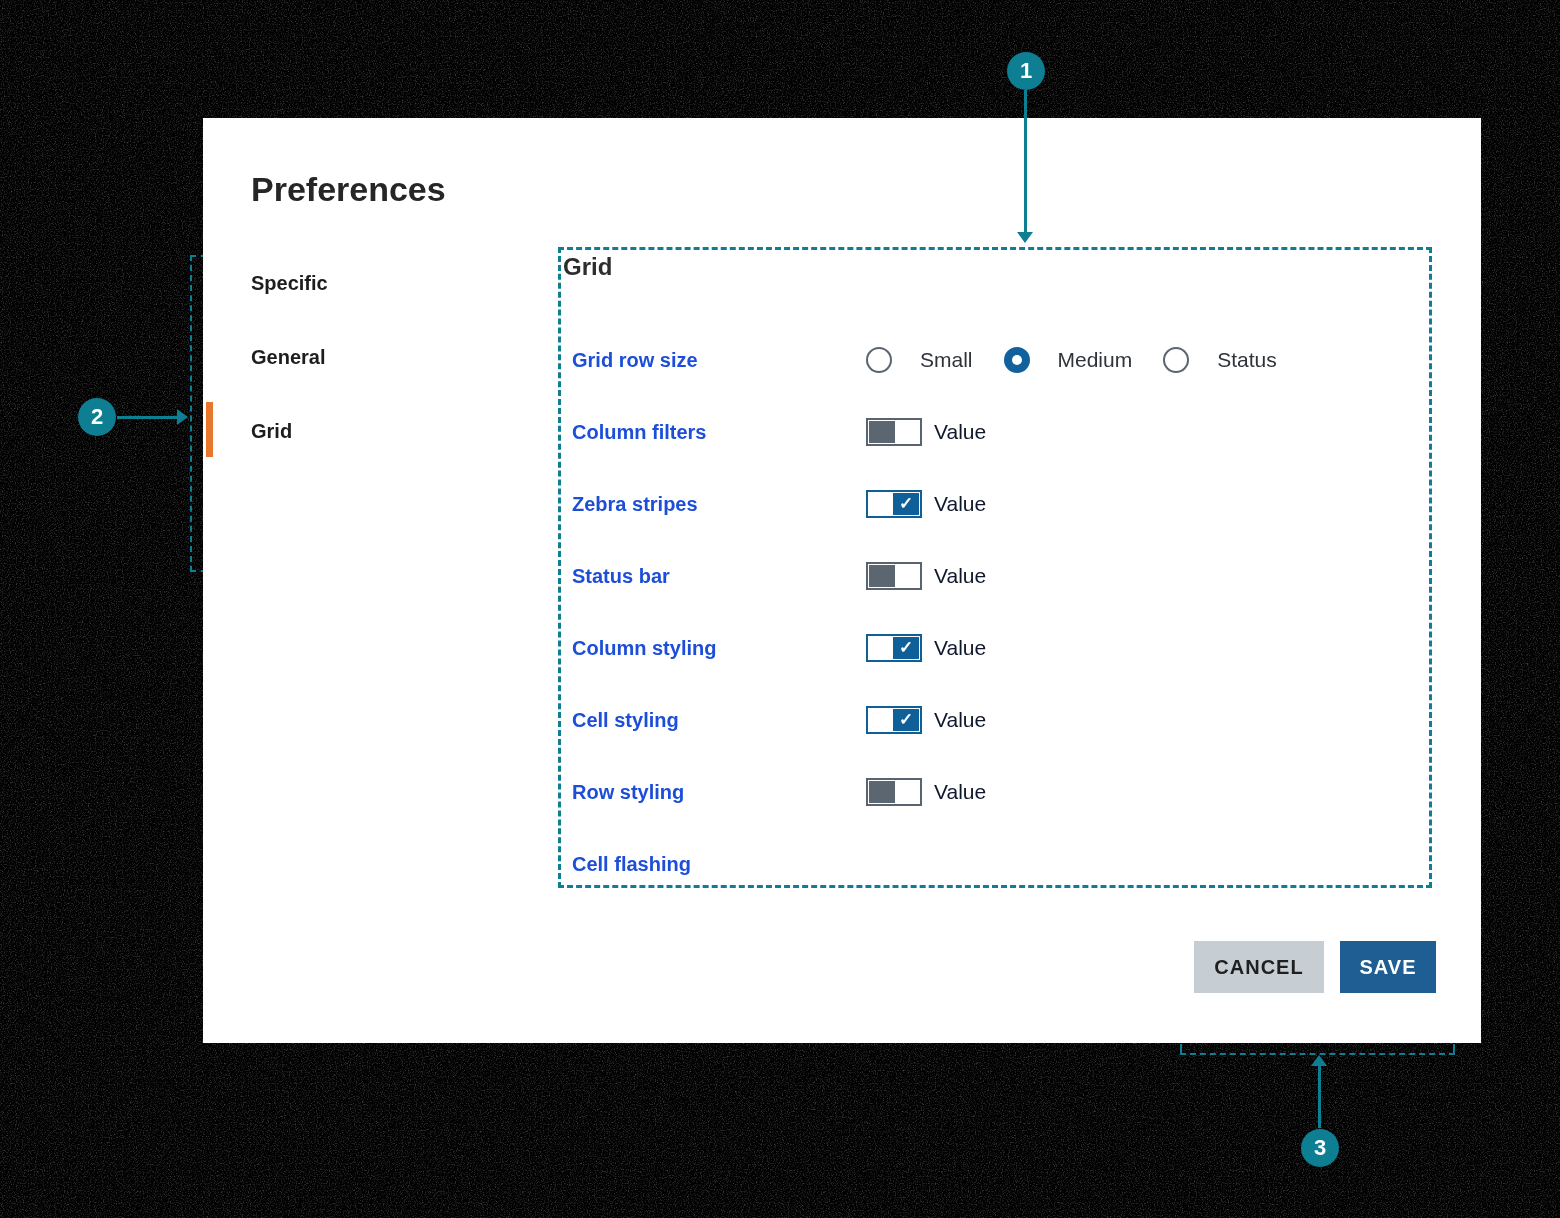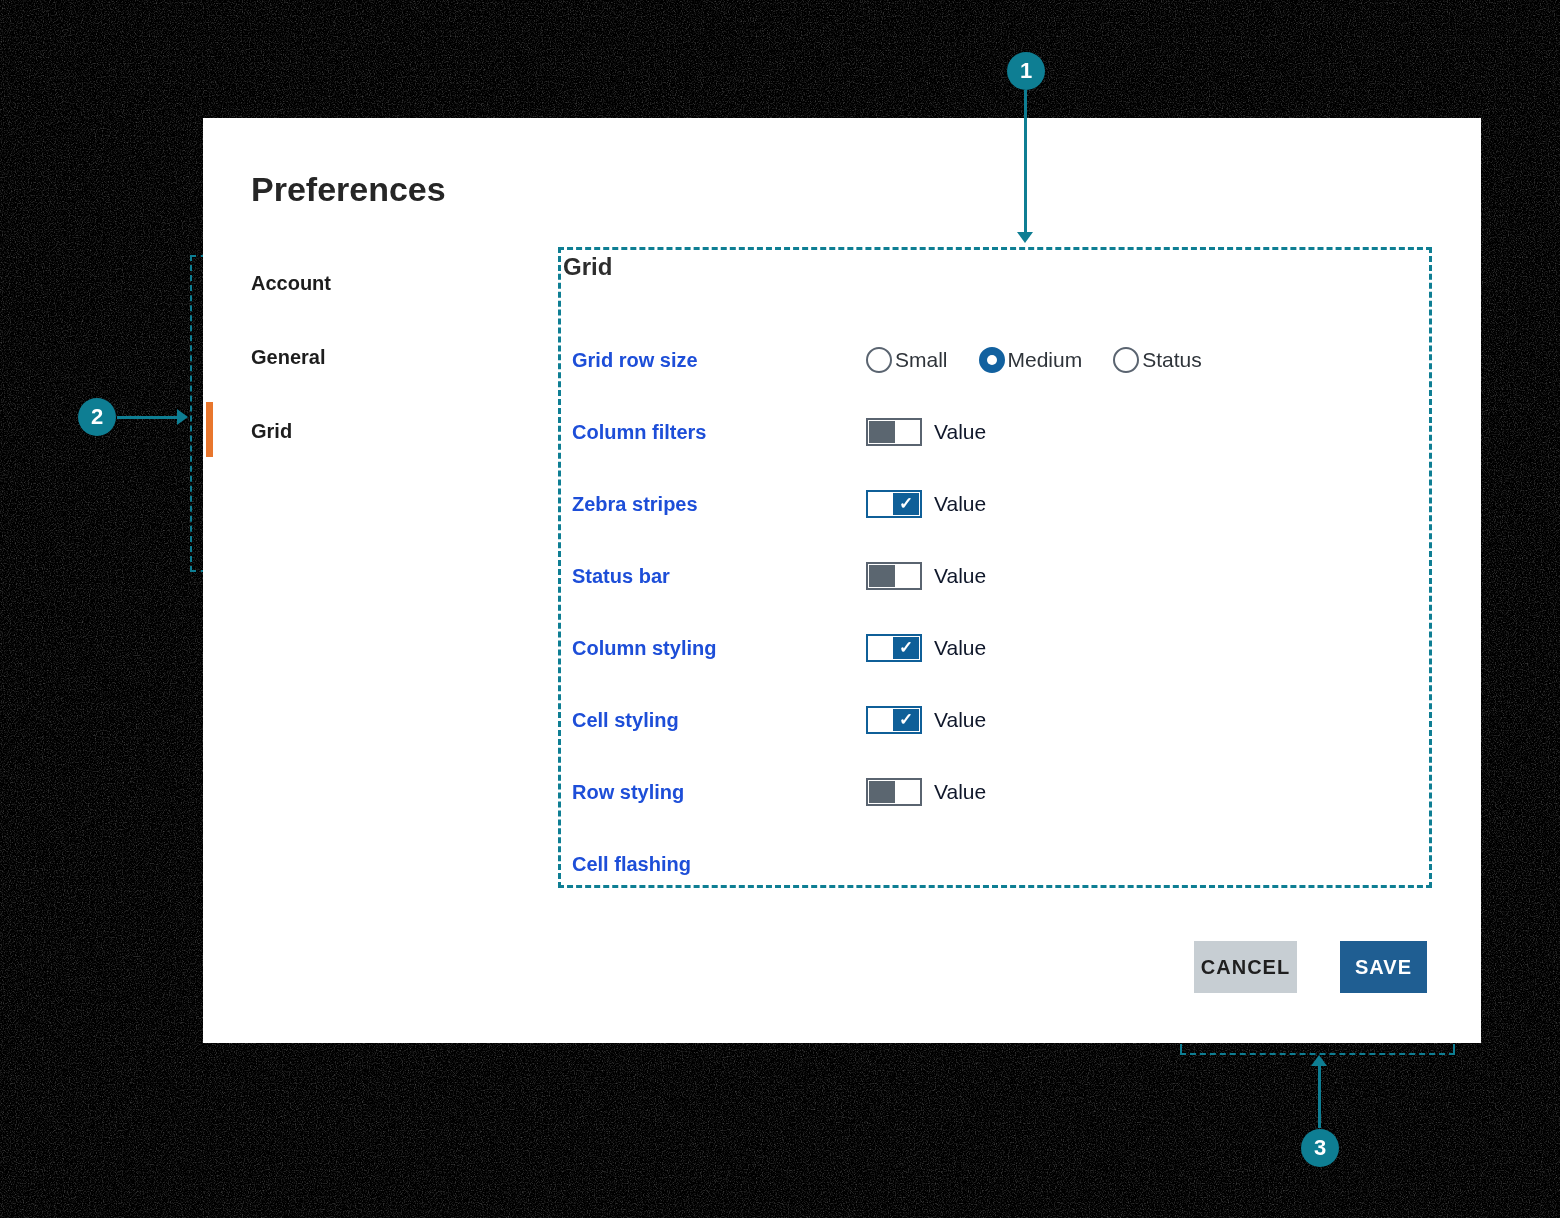--- a/index.html
+++ b/index.html
@@ -50,21 +50,21 @@
   .panel-heading{
     position:absolute;left:2px;top:0px;
     font-size:24px;font-weight:600;color:#2d2d2d;line-height:34px;
   }
   .rows{position:absolute;left:0;top:74px;right:0;}
   .row{height:72px;display:flex;align-items:center;}
   .row-label{flex:0 0 305px;padding-left:11px;font-size:20px;font-weight:600;color:#1d4ed8;box-sizing:border-box;}
   .row-control{display:flex;align-items:center;}
 
   
-  .radio-opt{display:flex;align-items:center;gap:3px;margin-right:31px;cursor:pointer;}
+  .radio-opt{display:flex;align-items:center;gap:28px;margin-right:31px;cursor:pointer;}
   .radio{width:26px;height:26px;border:2px solid #5a6470;border-radius:50%;background:#fff;box-sizing:border-box;flex:0 0 26px;}
   .radio.sel{border-color:#12619f;background:#12619f;position:relative;}
   .radio.sel::after{content:"";position:absolute;left:6px;top:6px;width:10px;height:10px;border-radius:50%;background:#fff;}
   .radio-lab{font-size:21px;color:#2f343a;}
 
   
   .toggle{
     position:relative;display:inline-block;width:56px;height:28px;
     border:2px solid #5a6470;background:#fff;box-sizing:border-box;cursor:pointer;flex:0 0 56px;
   }
@@ -72,22 +72,22 @@
   .toggle.on{border-color:#0f5f98;}
   .toggle.on .knob{left:auto;right:1px;background:#0f5f98;color:#fff;font-size:17px;line-height:22px;text-align:center;font-weight:700;}
   .value-lab{margin-left:12px;font-size:21px;color:#0f172a;}
 
   
   .btn{
     position:absolute;display:flex;align-items:center;justify-content:center;
     font-size:20px;font-weight:600;letter-spacing:1px;cursor:pointer;
     font-family:inherit;border:none;box-sizing:border-box;
   }
-  .btn-cancel{left:991px;top:823px;width:103px;height:52px;background:#c7ced3;color:#1f1f1f;}
-  .btn-save{left:1137px;top:823px;width:87px;height:52px;background:#1f5e92;color:#fff;}
+  .btn-cancel{left:991px;top:823px;width:130px;height:52px;background:#c7ced3;color:#1f1f1f;}
+  .btn-save{left:1137px;top:823px;width:96px;height:52px;background:#1f5e92;color:#fff;}
 
   
   .callout{
     position:absolute;width:38px;height:38px;border-radius:50%;
     background:#0e7e93;color:#fff;font-size:22px;font-weight:600;
     display:flex;align-items:center;justify-content:center;z-index:6;
   }
   .callout-1{left:1007px;top:52px;}
   .callout-2{left:78px;top:398px;}
   .callout-3{left:1301px;top:1129px;}
@@ -114,21 +114,21 @@
 </svg>
 
 <div class="sidebar-bracket"></div>
 <div class="footer-bracket"></div>
 
 <div class="card">
   <div class="page-title">Preferences</div>
 
   <nav class="sidebar">
       <div class="side-item">
-        <span>Account</span>
+        <span>Specific</span>
       </div>
       <div class="side-item">
         <span>General</span>
       </div>
       <div class="side-item active">
         <span class="active-bar"></span>
         <span>Grid</span>
       </div>
     </nav>
 

